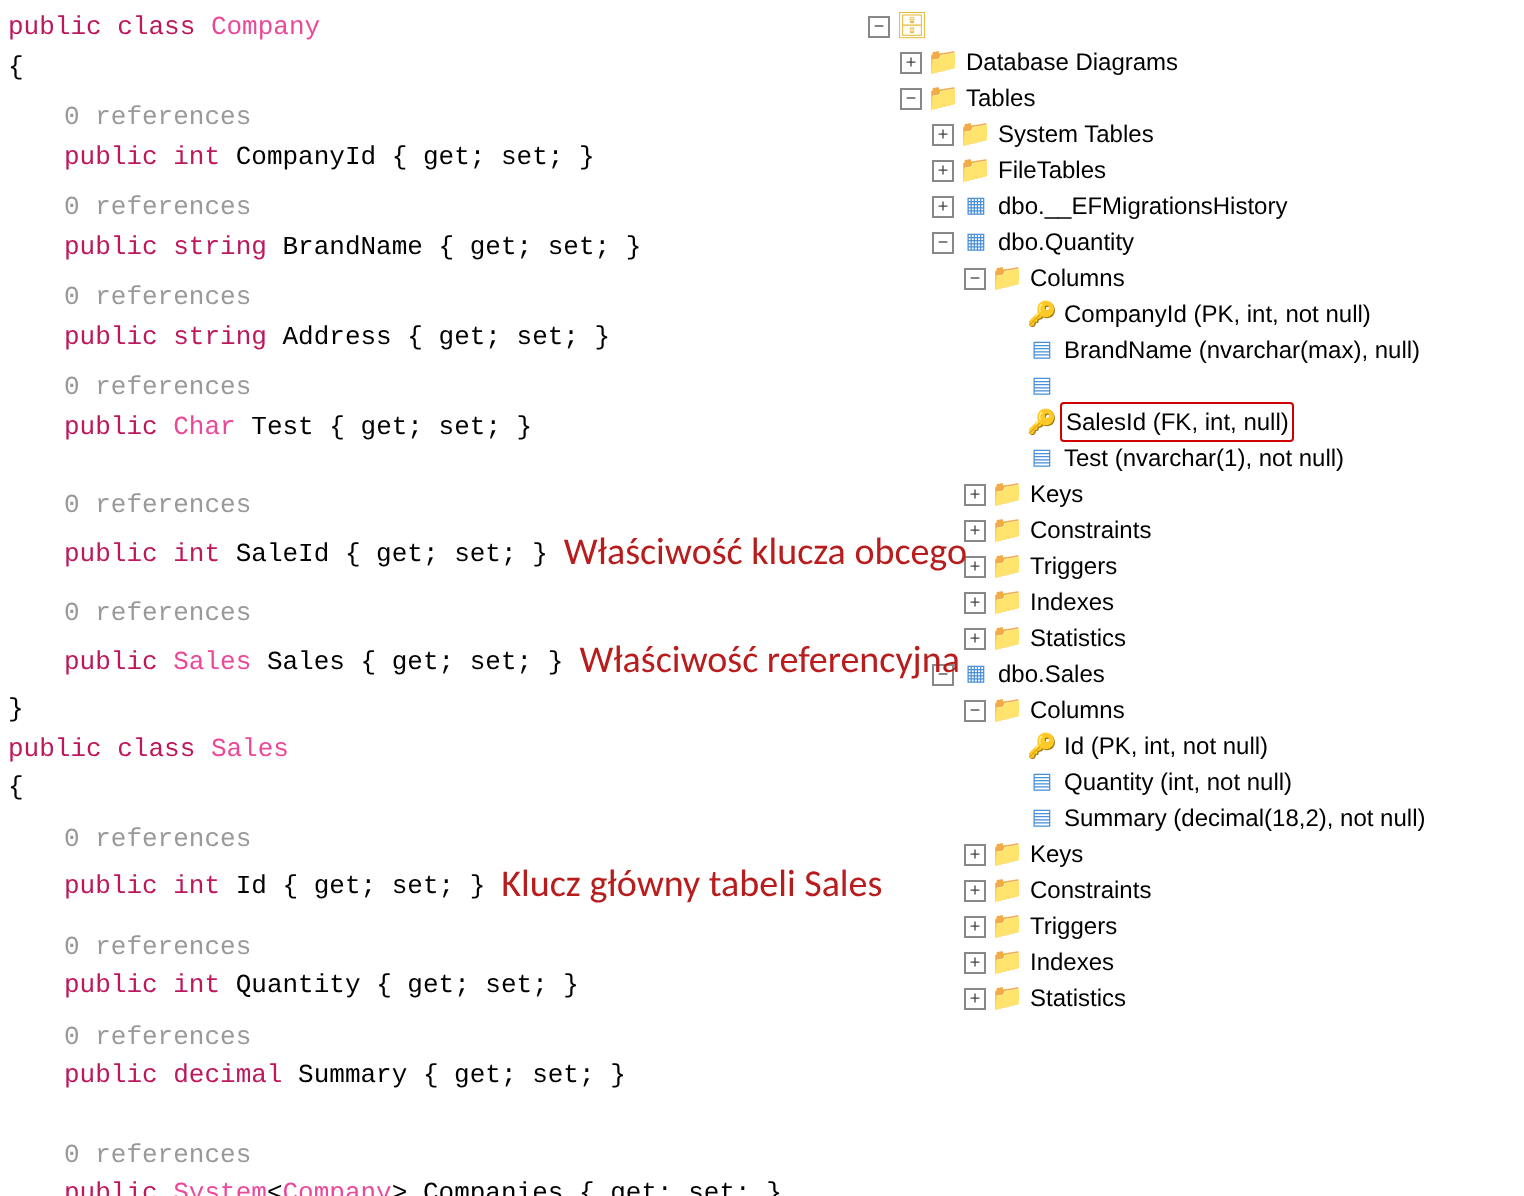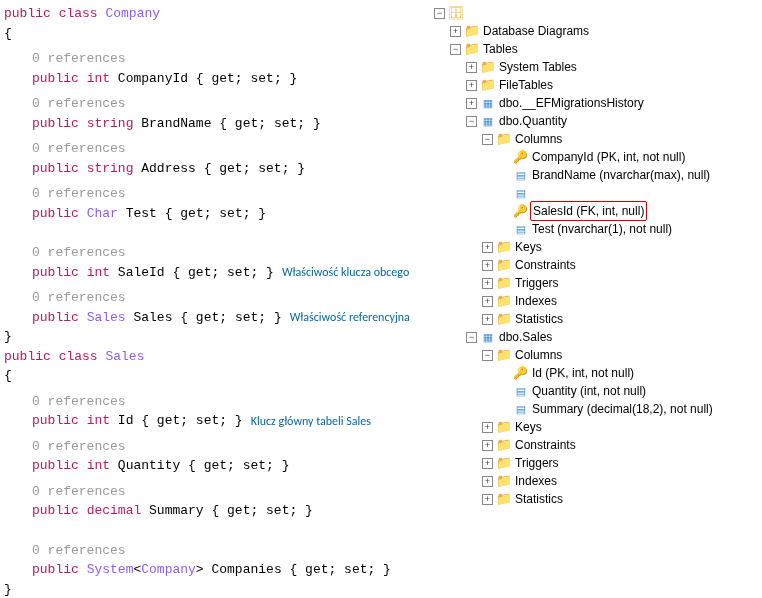--- a/index.html
+++ b/index.html
@@ -16,31 +16,31 @@
   }
   .code-pane {
     width: 430px;
     padding: 4px 0 4px 4px;
     line-height: 1.5;
   }
   .line { white-space: pre; position: relative; }
   .indent1 { margin-left: 28px; }
   .brace-line { margin-left: 0; }
   .kw { color: #be185d; }
-  .type { color: #8b5cf6; }
+  .type { color: #ec4899; }
   .refs {
     font-size: 13px;
     color: #999;
     margin-left: 28px;
     margin-top: 6px;
   }
   .inline-annotation {
-    color: #0369a1;
+    color: #b91c1c;
     font-family: Calibri, Arial, sans-serif;
-    font-size: 12px;
+    font-size: 19px;
     margin-left: 8px;
     display: inline-block;
     vertical-align: middle;
   }
   .tree-pane {
     flex: 1;
     font-family: "Segoe UI", Tahoma, sans-serif;
     font-size: 12px;
     padding: 4px;
     line-height: 18px;

